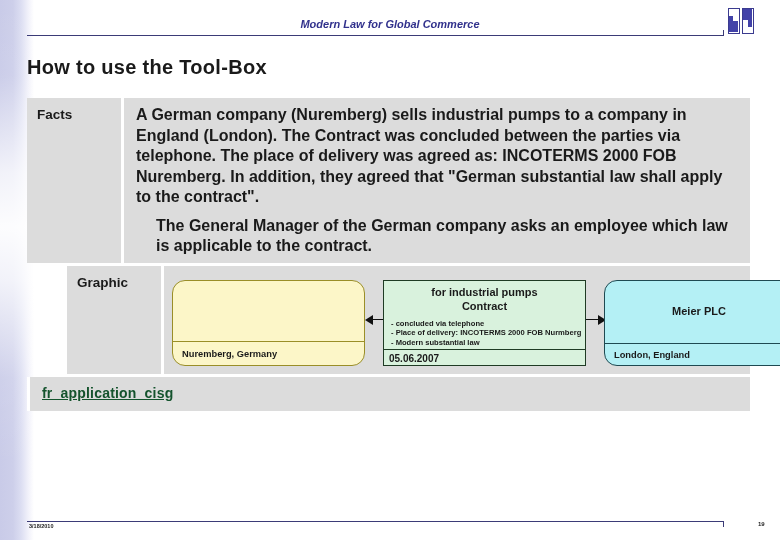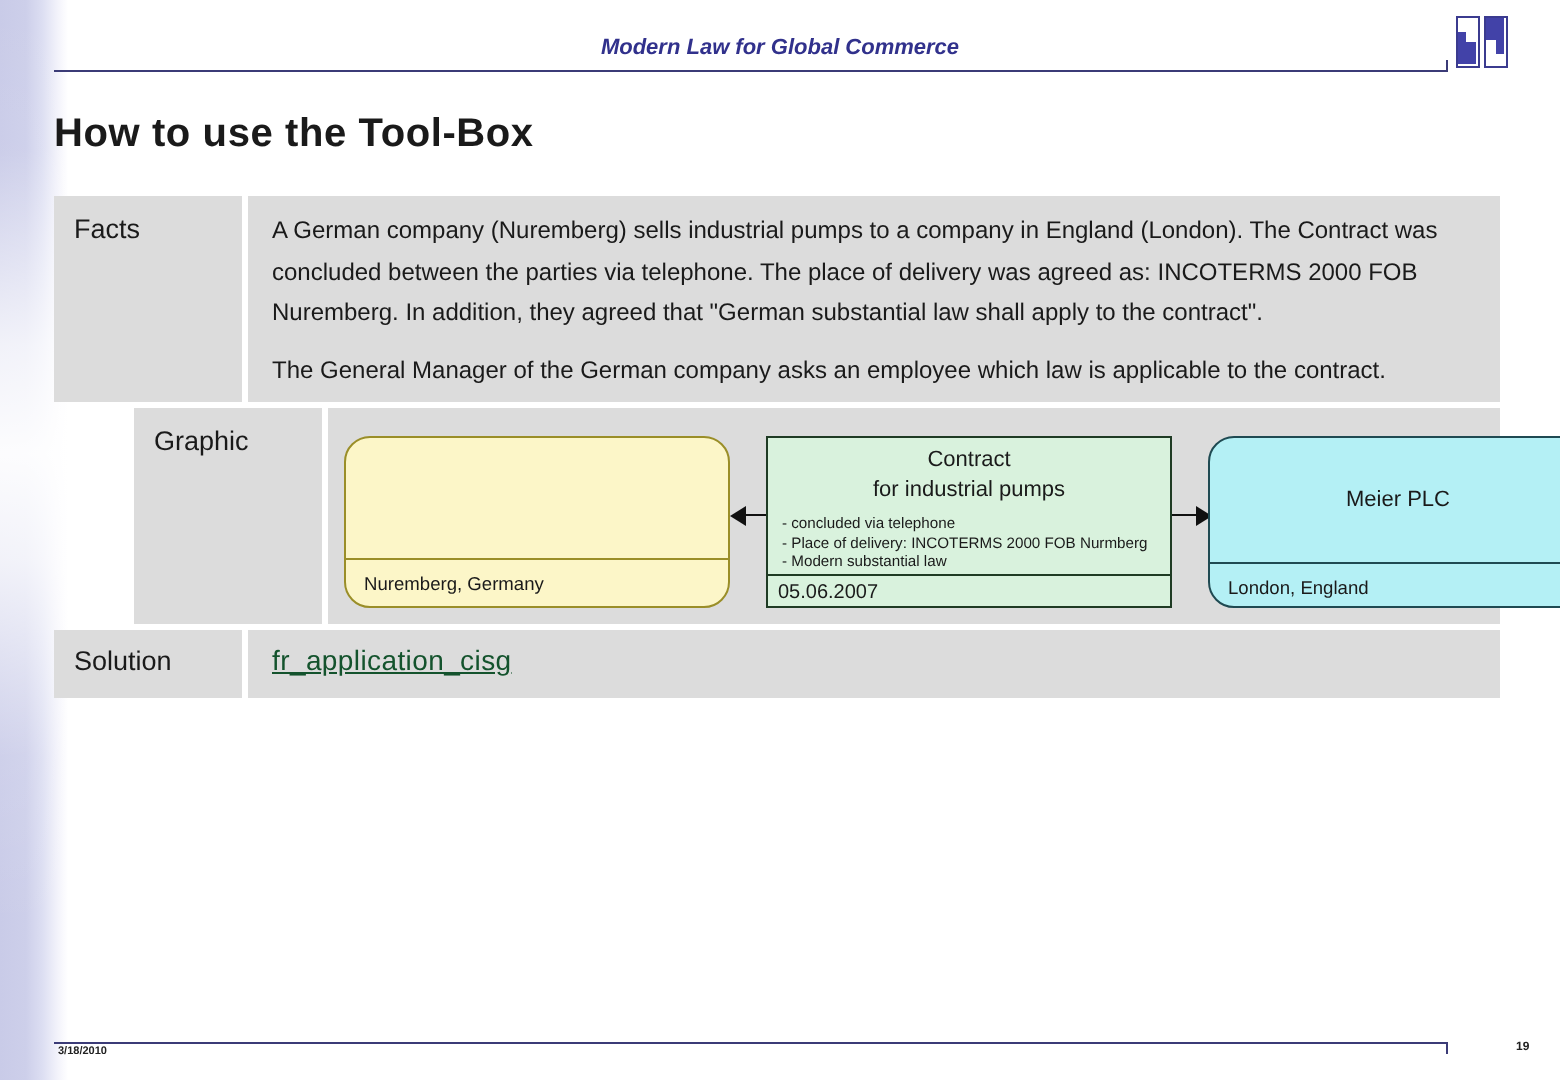--- a/index.html
+++ b/index.html
@@ -53,37 +53,37 @@
   #page-title{
     position:absolute;left:27px;top:56px;
     font-size:20px;font-weight:bold;color:#1a1a1a;
     letter-spacing:0.3px;
   }
 
   
   #tool-table{
     position:absolute;left:27px;top:98px;width:723px;
   }
-  .t-row{display:flex;width:723px;margin-bottom:3px;}
+  .t-row{display:flex;width:723px;margin-bottom:3px;font-weight:bold;}
   .t-label{
     width:94px;flex:0 0 94px;background:#dcdcdc;
     font-size:13.5px;color:#1a1a1a;
     padding:8px 0 8px 10px;box-sizing:border-box;
   }
   .t-gap{width:3px;flex:0 0 3px;background:#ffffff;}
   .t-content{
     flex:1 1 auto;background:#dcdcdc;
     padding:8px 10px 8px 12px;box-sizing:border-box;
   }
   #row-facts .t-label{padding-top:9px;}
   #row-facts .t-content{padding-top:7px;padding-bottom:6px;}
   .facts-p{
-    font-size:12px;color:#1a1a1a;line-height:20.5px;margin:0;
-  }
-  .facts-p + .facts-p{margin-top:8px;}
+    font-size:16px;color:#1a1a1a;line-height:20.5px;margin:0;
+  }
+  .facts-p + .facts-p{margin-top:8px;margin-left:20px;}
 
   #row-graphic .t-label{padding-top:9px;margin-left:40px;}
   #row-graphic .t-content{padding:6px 4px 4px 6px;position:relative;height:108px;}
 
   #row-solution .t-label{padding-top:8px;padding-bottom:8px;}
   #row-solution .t-content{padding-top:7px;padding-bottom:9px;}
   #solution-link{
     font-size:14px;color:#14532d;text-decoration:underline;
     letter-spacing:0.2px;
   }
@@ -218,22 +218,22 @@
           </div>
         </div>
 
         <div class="arrow" id="arrow-left">
           <div class="head"></div>
             <div class="shaft"></div>
         </div>
 
         <div class="dbox" id="box-contract">
           <div class="c-head">
+            <div>for industrial pumps</div>
             <div>Contract</div>
-            <div>for industrial pumps</div>
           </div>
           <div class="c-bullets">
             <div>- concluded via telephone</div>
             <div>- Place of delivery: INCOTERMS 2000 FOB Nurmberg</div>
             <div>- Modern substantial law</div>
           </div>
           <div class="c-line"></div>
           <div class="c-date">05.06.2007</div>
         </div>
 
@@ -250,21 +250,20 @@
           <div class="dbox-foot">
             <span class="d-foot">London, England</span>
           </div>
         </div>
 
       </div>
     </div>
   </div>
 
   <div class="t-row" id="row-solution">
-    <div class="t-label">Solution</div>
     <div class="t-gap"></div>
     <div class="t-content">
       <span id="solution-link">fr_application_cisg</span>
     </div>
   </div>
 
 </div>
 
 <div id="footer-rule"></div>
 <div id="footer-tick"></div>

